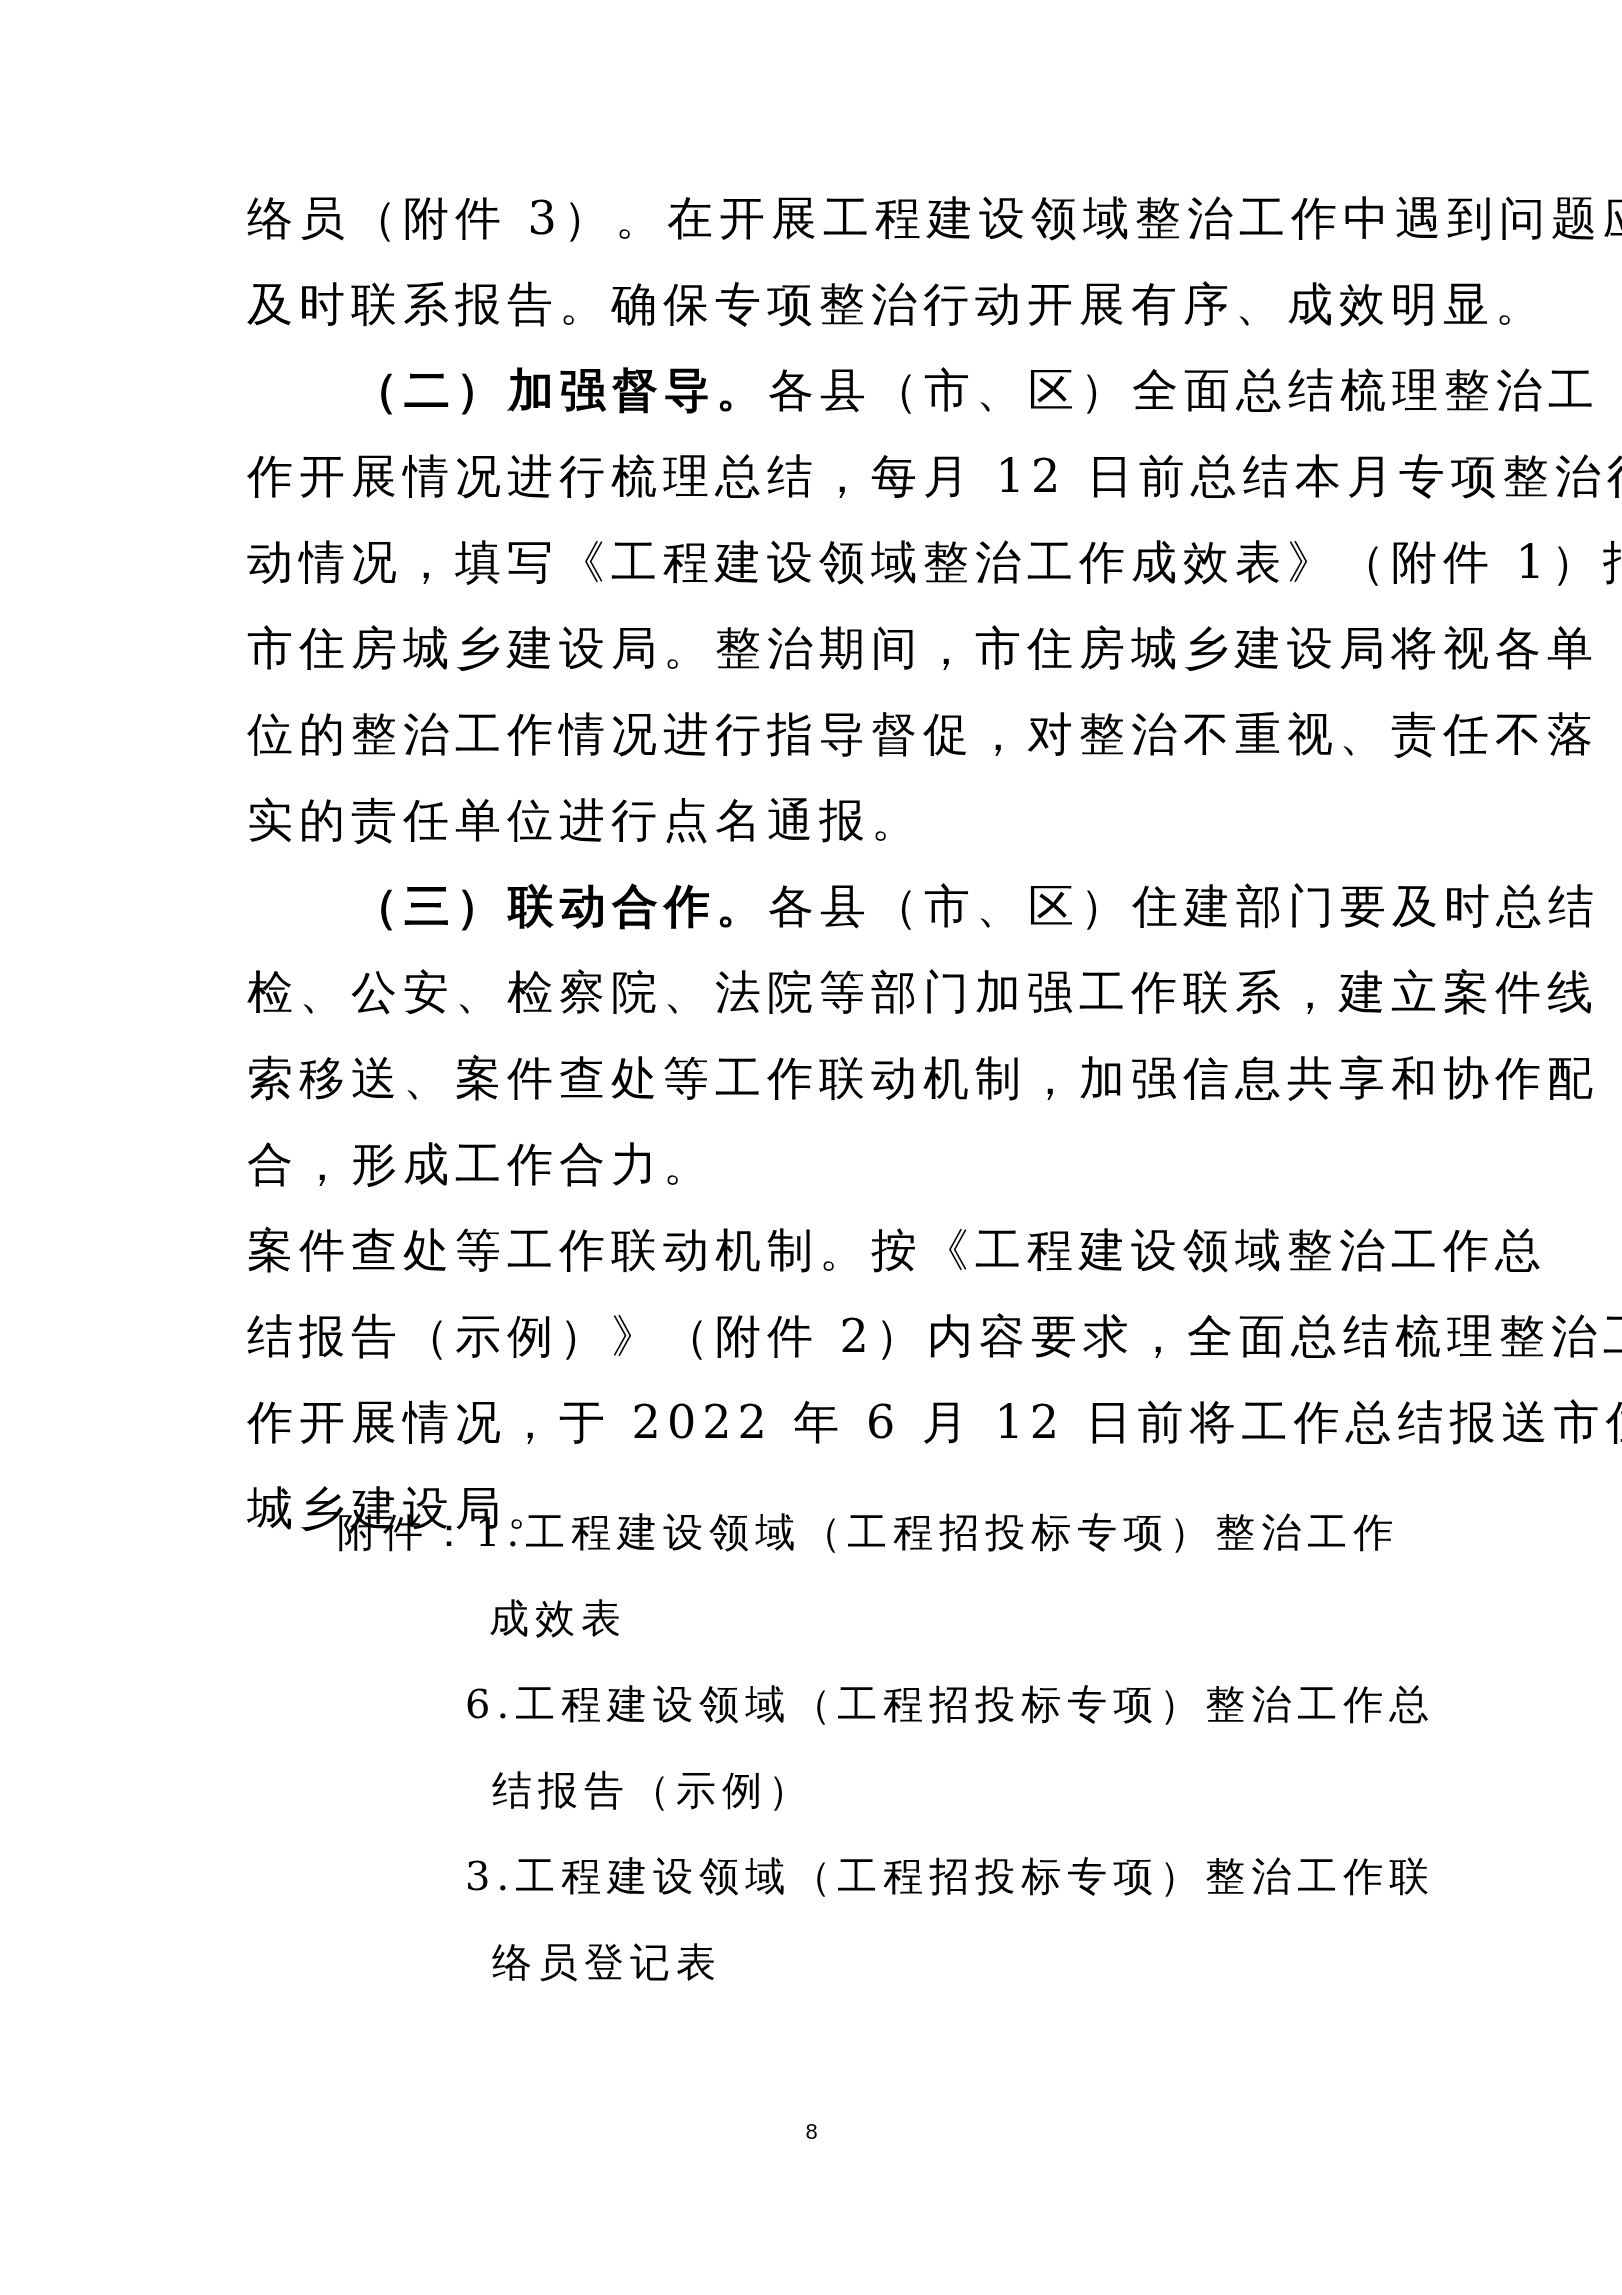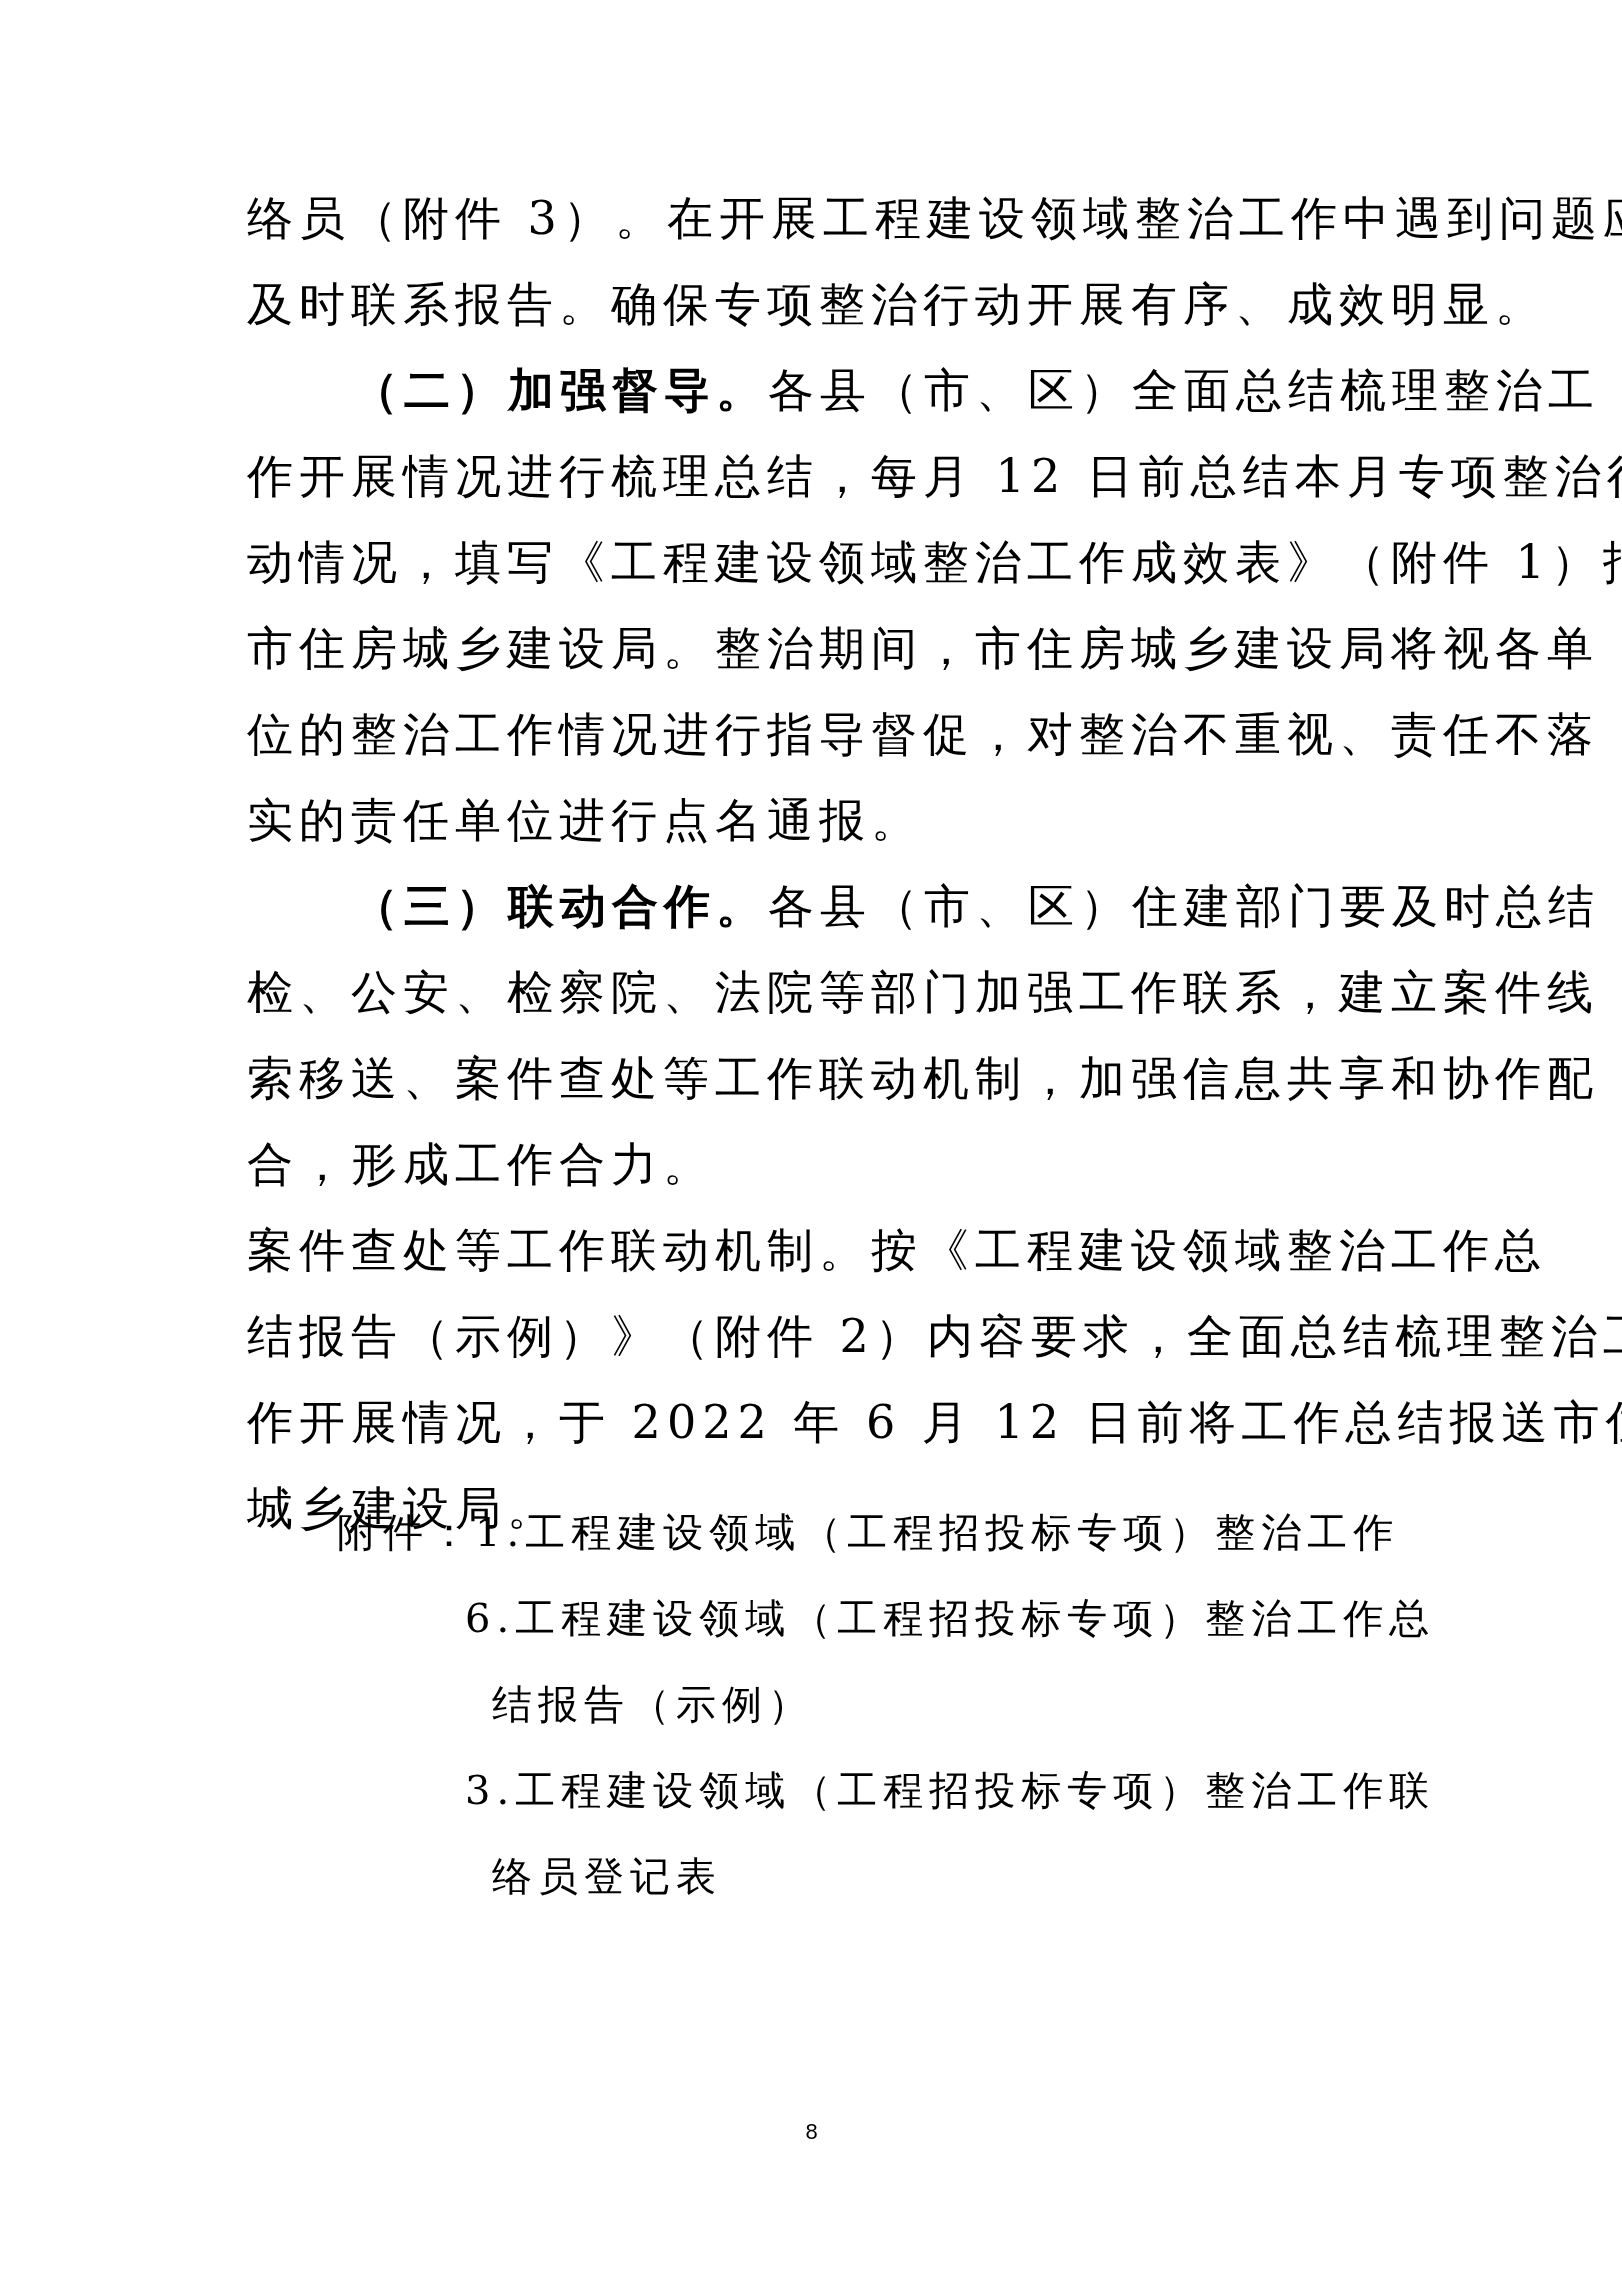--- a/index.html
+++ b/index.html
@@ -40,20 +40,21 @@
     <div class="line">合，形成工作合力。</div>
 
     <div class="line">案件查处等工作联动机制。按《工程建设领域整治工作总</div>
     <div class="line">结报告（示例）》（附件 2）内容要求，全面总结梳理整治工</div>
     <div class="line">作开展情况，于 2022 年 6 月 12 日前将工作总结报送市住房</div>
     <div class="line">城乡建设局。</div>
   </div>
 
   <div class="attachments">
     <div class="att-line"><span>附件：</span><span>1.工程建设领域（工程招投标专项）整治工作</span></div>
+    <div class="att-line att-cont-1">成效表</div>
     <div class="att-line att-num">6.工程建设领域（工程招投标专项）整治工作总</div>
     <div class="att-line att-cont">结报告（示例）</div>
     <div class="att-line att-num">3.工程建设领域（工程招投标专项）整治工作联</div>
     <div class="att-line att-cont">络员登记表</div>
   </div>
 
   <div class="page-number">8</div>
 </div>
 
 

